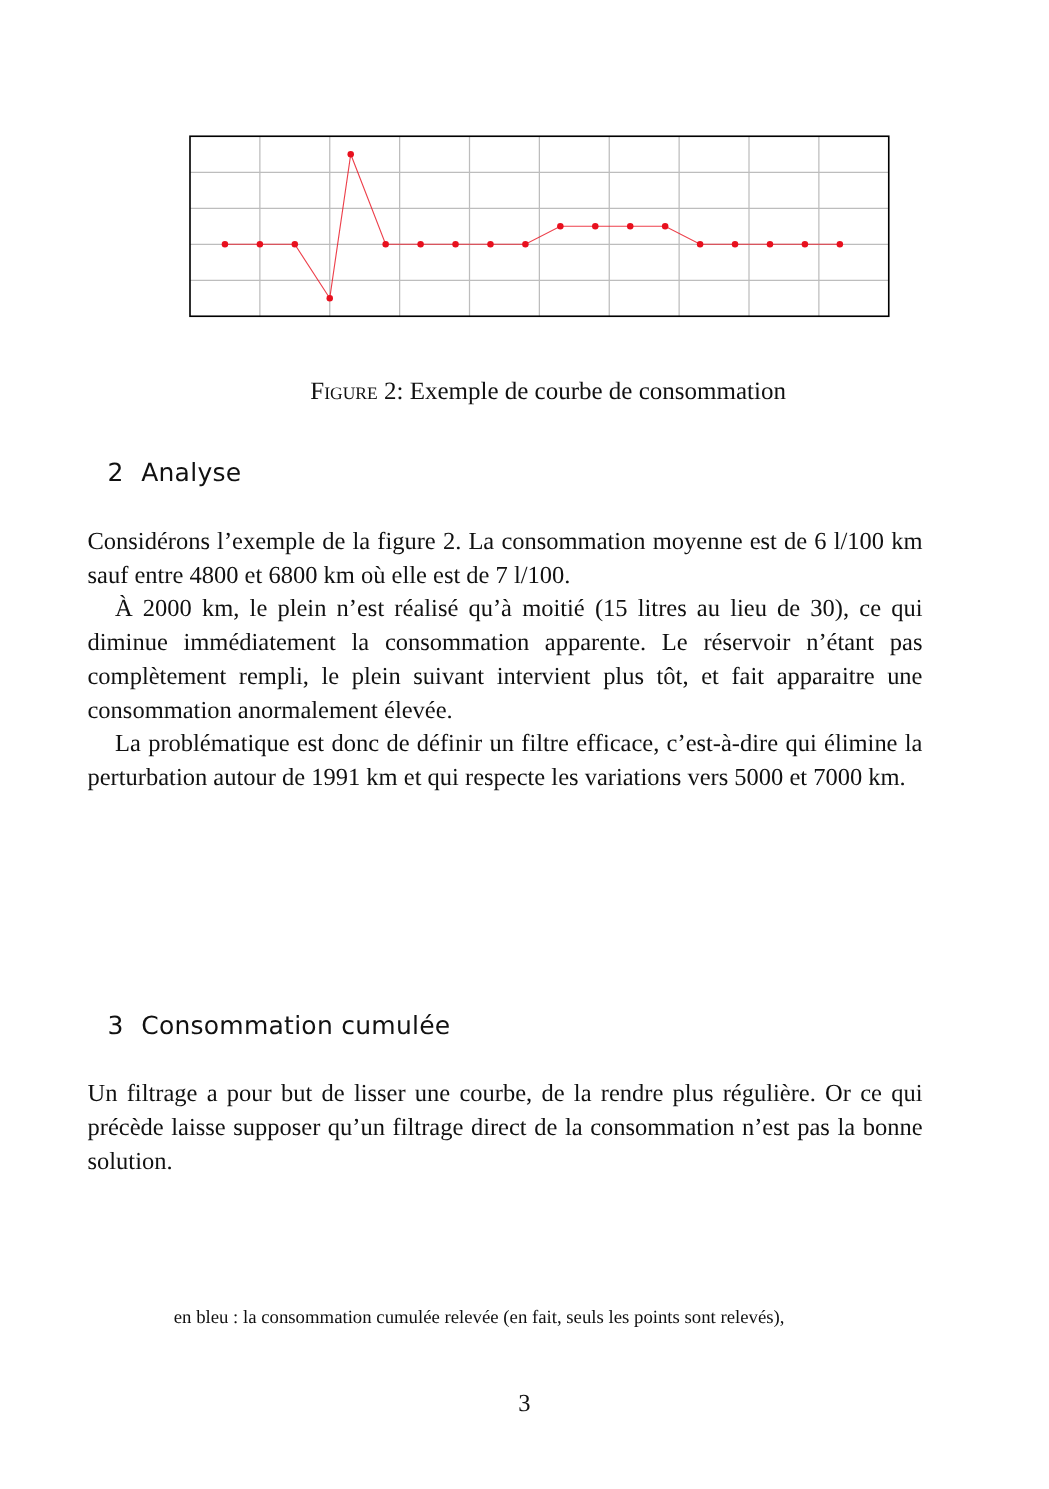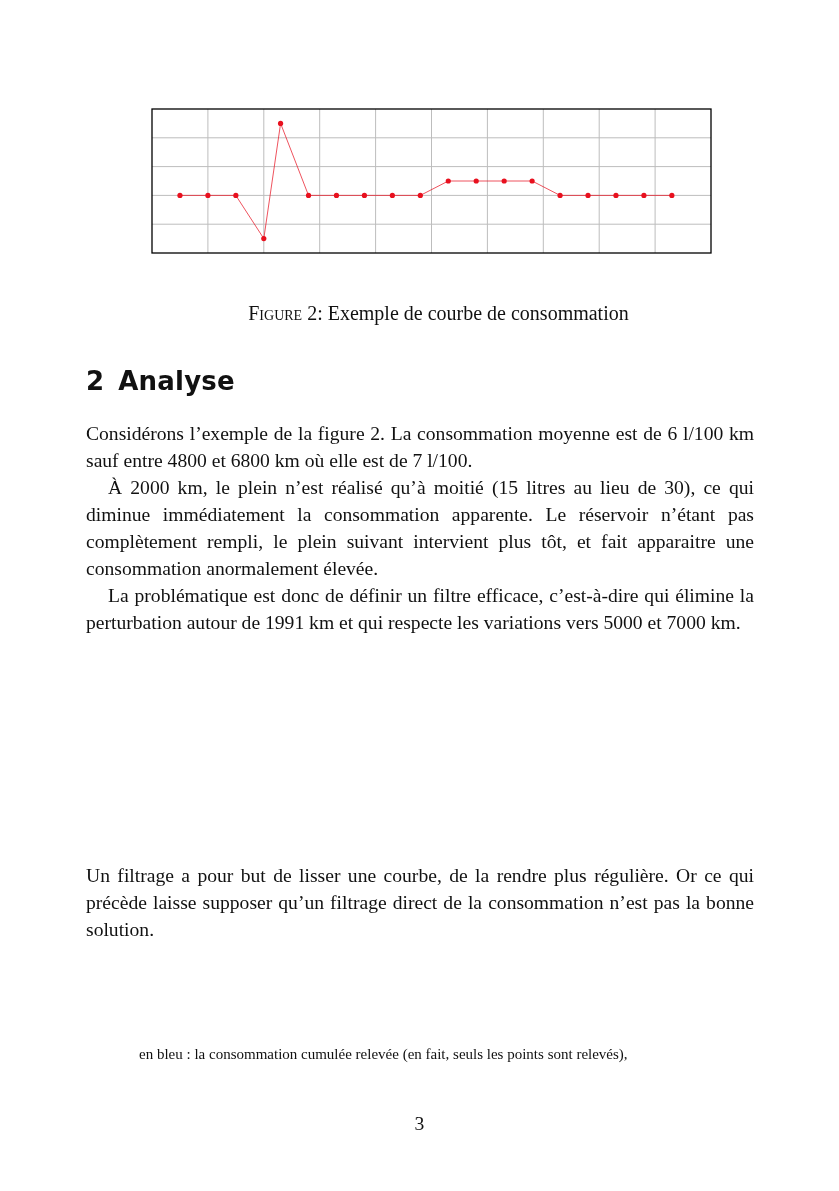--- a/index.html
+++ b/index.html
@@ -4,23 +4,23 @@
 <style>
   html, body { margin: 0; padding: 0; background: #ffffff; }
   body { width: 839px; height: 1191px; position: relative; overflow: hidden;
          font-family: "DejaVu Serif", "Liberation Serif", serif; color: #111; }
   .page { position: absolute; left: 0; top: 0; width: 839px; height: 1191px; }
   #chart { position: absolute; left: 150px; top: 107px; width: 564px; height: 149px; }
   .caption { position: absolute; left: 0; width: 839px; top: 302px; text-align: center;
              font-family: "Liberation Serif", serif; font-size: 20px; padding-left: 19px; }
   .caption .sc { font-variant: small-caps; }
   .section { position: absolute; left: 86px; font-family: "DejaVu Sans", sans-serif;
-             font-weight: bold; font-size: 26px; letter-spacing: 0.2px; }
+             font-weight: normal; font-size: 20px; letter-spacing: 0.2px; }
   .section .num { margin-right: 14px; }
-  .body { position: absolute; left: 86px; width: 668px; font-family: "Liberation Serif", serif;
+  .body { position: absolute; left: 70px; width: 668px; font-family: "Liberation Serif", serif;
           font-size: 19.6px; line-height: 27px; text-align: justify; }
   .body p { margin: 0; }
   .body p.indent { text-indent: 22px; }
   .item { position: absolute; left: 139px; width: 615px; font-family: "Liberation Serif", serif;
           font-size: 15px; line-height: 27px; text-align: justify; }
   .pagenum { position: absolute; left: 0; width: 839px; top: 1113px; text-align: center;
              font-family: "Liberation Serif", serif; font-size: 19.6px; }
 </style>
 </head>
 <body>
@@ -71,20 +71,23 @@
   <div class="section" style="top:366px;">
     <span class="num">2</span><span>Analyse</span>
   </div>
 
   <div class="body" style="top:420px;">
     <p>Considérons l’exemple de la figure 2. La consommation moyenne est de 6 l/100 km sauf entre 4800 et 6800 km où elle est de 7 l/100.</p>
     <p class="indent">À 2000 km, le plein n’est réalisé qu’à moitié (15 litres au lieu de 30), ce qui diminue immédiatement la consommation apparente. Le réservoir n’étant pas complètement rempli, le plein suivant intervient plus tôt, et fait apparaitre une consommation anormalement élevée.</p>
     <p class="indent">La problématique est donc de définir un filtre efficace, c’est-à-dire qui élimine la perturbation autour de 1991 km et qui respecte les variations vers 5000 et 7000 km.</p>
   </div>
 
+  <div class="section" style="top:808px;">
+    <span class="num">3</span><span>Consommation cumulée</span>
+  </div>
 
   <div class="body" style="top:862px;">
     <p>Un filtrage a pour but de lisser une courbe, de la rendre plus régulière. Or ce qui précède laisse supposer qu’un filtrage direct de la consommation n’est pas la bonne solution.</p>
   </div>
 
   <div class="item" style="top:1041px;">en bleu : la consommation cumulée relevée (en fait, seuls les points sont relevés),</div>
 
   <div class="pagenum">3</div>
 </div>
 

